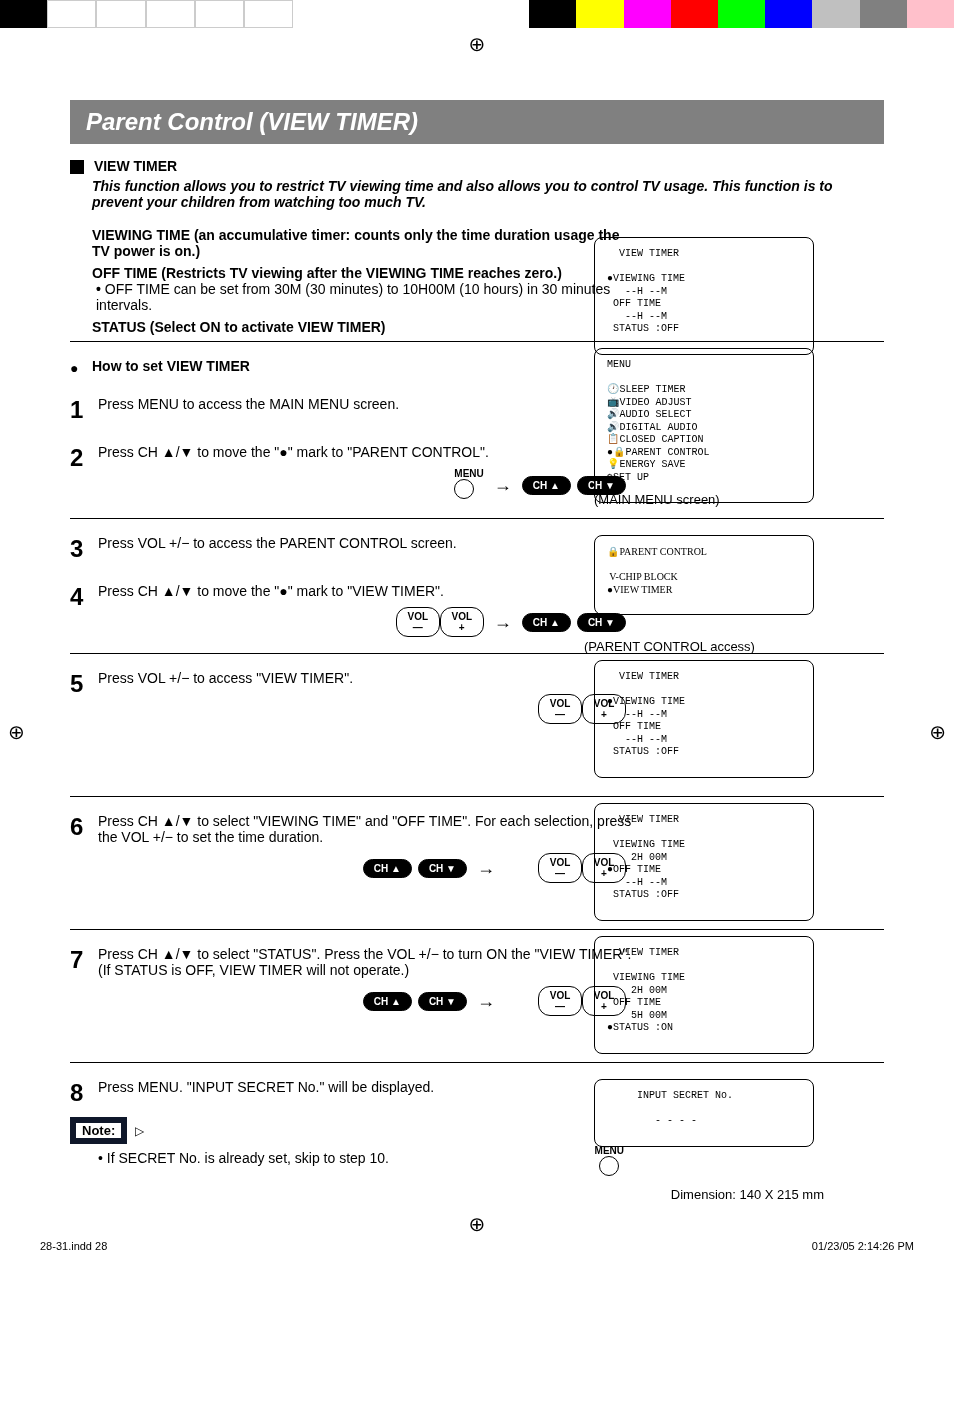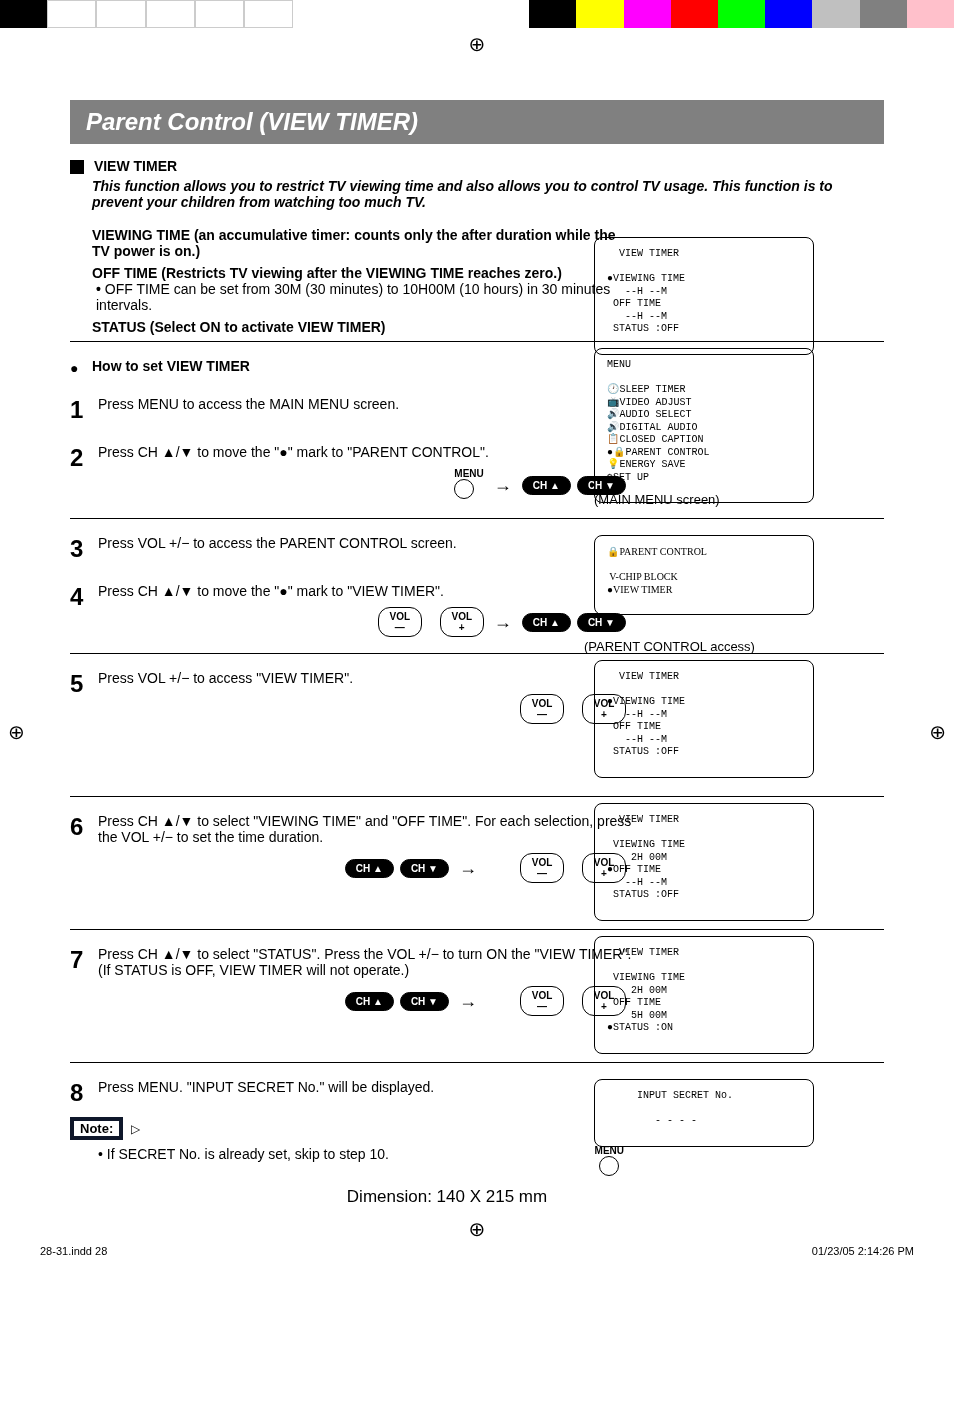--- a/index.html
+++ b/index.html
@@ -27,27 +27,27 @@
   .step-bullet { width: 22px; font-weight: bold; font-size: 18px; line-height: 1; }
   .step-bullet.round::before { content: "●"; font-size: 14px; }
   .step-num { font-weight: bold; font-size: 24px; width: 28px; font-family: Arial, sans-serif; }
   .step-text { flex: 1; font-size: 14px; padding-right: 250px; }
   .step-text b { font-weight: bold; }
   .icons-row { display: flex; align-items: center; gap: 10px; justify-content: flex-end; margin-top: 8px; margin-right: 8px; }
   .arrow { font-size: 18px; }
   .pill { border: 1.5px solid #000; border-radius: 12px; padding: 3px 10px; font-size: 10px; font-weight: bold; display: inline-block; min-width: 44px; text-align: center; }
   .pill-dark { background: #000; color: #fff; }
   .pill-stack { display: flex; gap: 6px; }
-  .pill-pair { display: flex; gap: 18px; padding-left: 33px; }
+  .pill-pair { display: flex; gap: 0; padding-left: 33px; }
   .circle-btn { width: 20px; height: 20px; border: 1.5px solid #000; border-radius: 50%; display: inline-block; }
   .menu-lbl { font-size: 10px; font-weight: bold; text-align: center; }
-  .note-box { border: 4px solid #0f172a; display: inline-block; padding: 0 6px; font-weight: bold; font-size: 13px; }
+  .note-box { border: 6px solid #0f172a; display: inline-block; padding: 0 6px; font-weight: bold; font-size: 13px; }
   .note-arrow { font-size: 12px; margin-left: 4px; }
   .footer-page { font-weight: bold; font-size: 18px; margin-top: 18px; }
-  .dim-note { text-align: center; font-size: 17px; margin-top: 8px; margin-right: 60px; }
+  .dim-note { text-align: right; font-size: 13px; margin-top: 8px; margin-right: 60px; }
   .print-info { display: flex; justify-content: space-between; font-size: 11px; padding: 4px 40px 14px 40px; }
 </style>
 </head>
 <body>
 
 <div class="color-bars">
   <div class="seg" style="background:#000"></div>
   <div class="seg" style="background:#fff;border:1px solid #ccc"></div>
   <div class="seg" style="background:#fff;border:1px solid #ccc"></div>
   <div class="seg" style="background:#fff;border:1px solid #ccc"></div>
@@ -77,21 +77,21 @@
   <div class="title-bar">Parent Control (VIEW TIMER)</div>
 
   <div class="h-view">
     <span class="sq-bullet"></span>
     <span>VIEW TIMER</span>
   </div>
   <div class="intro">This function allows you to restrict TV viewing time and also allows you to control TV usage. This function is to prevent your children from watching too much TV.</div>
 
   <div style="position:relative;">
     <div class="viewing-block">
-      <div class="sub">VIEWING TIME (an accumulative timer: counts only the after duration while the TV power is on.)</div>
+      <div class="sub">VIEWING TIME (an accumulative timer: counts only the time duration usage the TV power is on.)</div>
       <div class="sub">OFF TIME (Restricts TV viewing after the VIEWING TIME reaches zero.)</div>
       <ul>
           <li>OFF TIME can be set from 30M (30 minutes) to 10H00M (10 hours) in 30 minutes intervals.</li>
         </ul>
       <div class="sub">STATUS (Select ON to activate VIEW TIMER)</div>
     </div>
     <div class="right-screen" style="top:10px;">  VIEW TIMER
 
 ●VIEWING TIME
    --H --M

